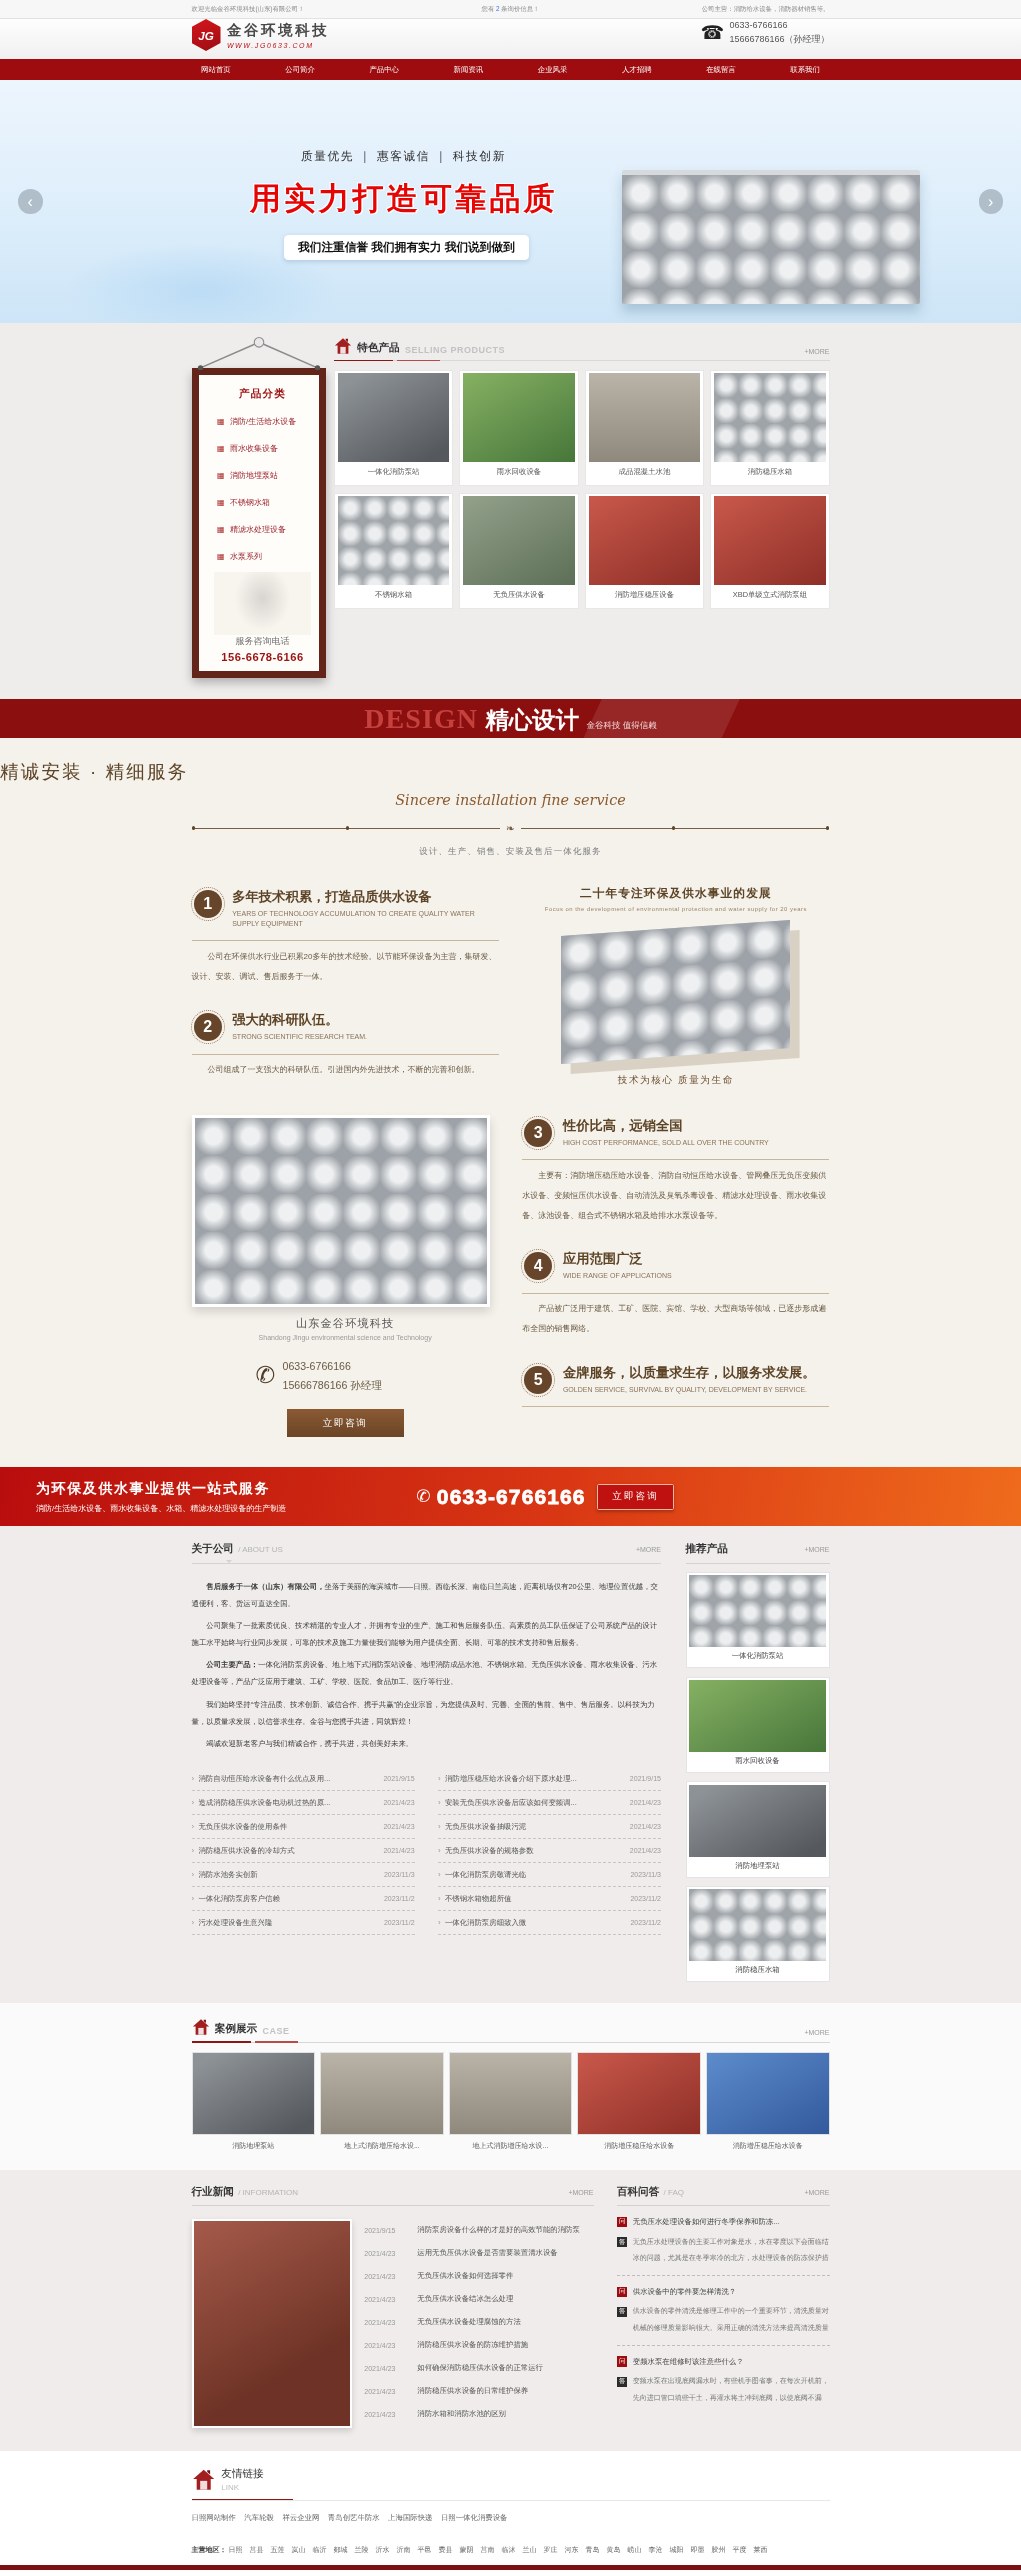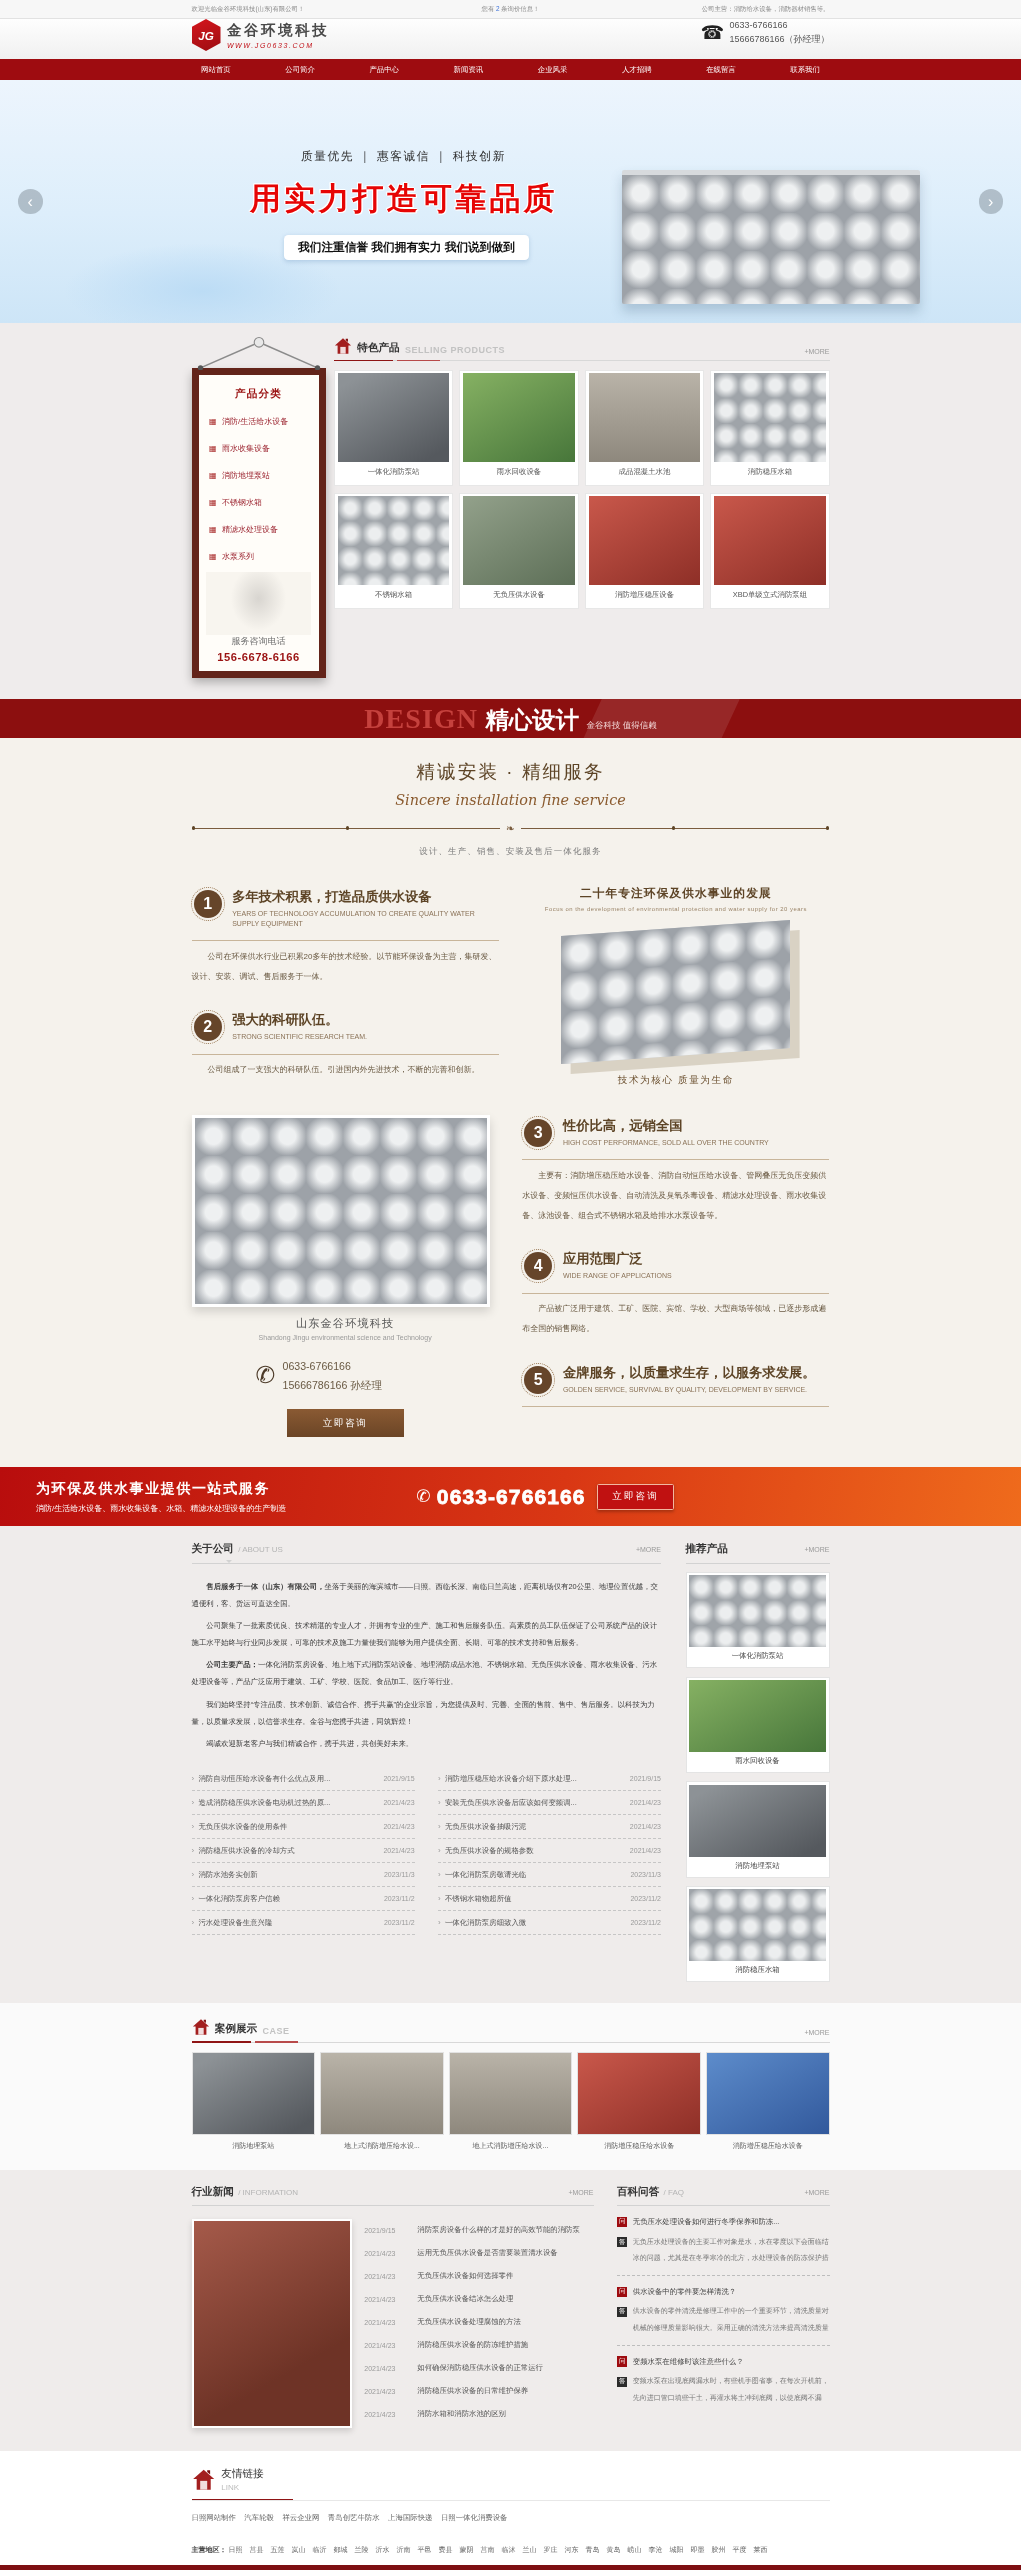--- a/index.html
+++ b/index.html
@@ -39,21 +39,21 @@
   .b-tank { position:absolute; right:101px; bottom:19px; width:298px; height:134px; border-radius:2.1px; border-top:5.3px solid #d7dadd; box-shadow:0 7.4px 11.7px rgba(60,90,120,.25); }
   .b-splash { position:absolute; left:64px; bottom:-16px; width:277px; height:96px; background:radial-gradient(closest-side,#bcdcf5,transparent); border-radius:50%; }
   .slider-arrow { position:absolute; top:45%; width:24.5px; height:24.5px; border-radius:50%; background:rgba(90,100,110,.35); color:#fff; font-size:16px; display:flex; align-items:center; justify-content:center; cursor:pointer; }
   .slider-arrow.prev { left:18px; } .slider-arrow.next { right:18px; }
 
   
   .products { background:#efecec; padding:14px 0 21px; }
   .products .w { display:flex; gap:8.5px; }
   .side { width:134px; flex:none; }
   .hanger { display:block; margin:0 auto; }
-  .board { border:7px solid #63241a; background:#fffdf9; box-shadow:0 5.3px 9.6px rgba(0,0,0,.28); margin-top:-2.1px; padding-bottom:7.4px; }
+  .board { border:7px solid #63241a; background:#fffdf9; box-shadow:0 5.3px 9.6px rgba(0,0,0,.28); margin-top:-2.1px; padding-bottom:7.4px;padding-left:8px; }
   .board h3 { text-align:center; color:#9b1313; font-size:10.6px; margin:11.7px 0 7.4px; letter-spacing:1.1px; }
   .cat { display:flex; align-items:center; gap:5.3px; padding:8px 10.6px; font-size:8px; color:#9c2430; cursor:pointer; }
   .cat .bullet { color:#a41f1f; font-size:8px; }
   .cs-photo { height:63px; margin:2.1px 7.4px 0; background:radial-gradient(37px 43px at 50% 42%, #d8d5d0, #f8f5ef 75%); }
   .cs-label { text-align:center; color:#6f6f6f; font-size:9px; }
   .cs-phone { text-align:center; color:#9b1313; font-size:11.2px; font-weight:bold; margin-top:3.2px; letter-spacing:0.5px; }
 
   .main-col { flex:1; }
   .sec-hd { display:flex; align-items:flex-end; gap:5.3px; padding-bottom:5.3px; border-bottom:0.5px solid #d8d8d8; position:relative; }
   .sec-hd .t { font-size:10.6px; font-weight:bold; color:#333; }
@@ -79,21 +79,21 @@
   
   .design { height:39px; background:#8c0f0f; overflow:hidden; position:relative; }
   .design::before { content:""; position:absolute; left:58%; top:-10.6px; width:138px; height:64px; background:rgba(255,255,255,.10); transform:skewX(-25deg); }
   .design .w { display:flex; align-items:baseline; justify-content:center; gap:7.4px; height:100%; padding-top:6.4px; }
   .design .en { font-family:"Liberation Serif","DejaVu Serif",serif; font-size:28px; font-weight:bold; color:#c5413d; letter-spacing:1.1px; line-height:1; }
   .design .zh { font-size:23.4px; font-weight:bold; color:#fff; line-height:1.1; }
   .design .sub { font-size:8.5px; color:#f4d9d9; }
 
   
   .service { background:#f5f2ec; padding:21px 0 30px; }
-  .sv-title { text-align:center; font-size:18.6px; color:#5d4426; letter-spacing:2.1px; }
+  .sv-title { font-size:18.6px; color:#5d4426; letter-spacing:2.1px; }
   .sv-sub { text-align:center; font-family:"DejaVu Serif","Liberation Serif",serif; font-style:italic; font-size:14.4px; color:#8a5a2e; margin-top:7.4px; }
   .sv-div { display:flex; align-items:center; gap:0; margin:14px auto 0; width:638px; color:#7a5c3e; }
   .sv-div .ln { flex:1; border-top:0.5px solid #7a5c3e; position:relative; }
   .sv-div .dot { width:3.7px; height:3.7px; border-radius:50%; background:#5d4426; flex:none; }
   .sv-div .orn { padding:0 6.4px; font-size:10.6px; }
   .sv-tag { text-align:center; font-size:8.5px; color:#7c7c7c; margin-top:11.7px; letter-spacing:1.1px; }
   .sv-cols { display:flex; gap:23.4px; margin-top:5.3px; }
   .sv-col { width:308px; }
   .pt { display:flex; gap:8.5px; margin-top:24.5px; }
   .pt .num { width:28px; height:28px; flex:none; border-radius:50%; background:#66452a; color:#fff; font-size:16px; font-weight:bold; display:flex; align-items:center; justify-content:center; outline:1.1px dotted #9b7b57; outline-offset:2.1px; margin:2.1px; }

